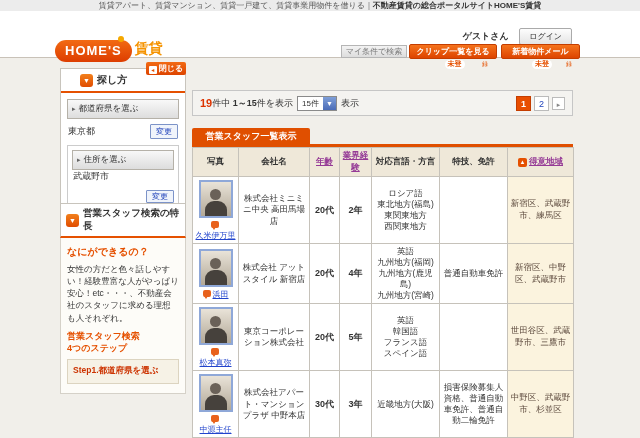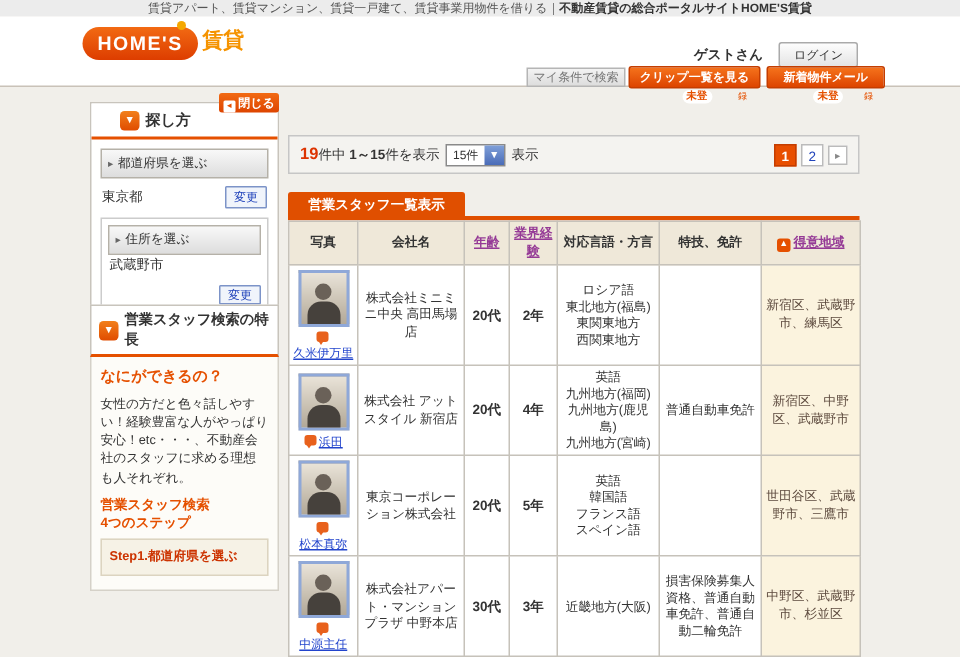--- a/index.html
+++ b/index.html
@@ -9,38 +9,38 @@
     font-family:"Liberation Sans","DejaVu Sans",sans-serif; color:#333;
   }
   
   .tagline { position:absolute; left:0; top:0; width:640px; height:11px; background:#ececec;
     font-size:8px; line-height:11px; text-align:center; color:#555; white-space:nowrap; }
   .tagline b { color:#333; }
   
   .header { position:absolute; left:0; top:11px; width:640px; height:47px; background:#fff; border-bottom:1px solid #c9c2b8; }
   .logo { position:absolute; left:55px; top:7px; height:22px; cursor:pointer; }
   .logo-pill { display:inline-block; background:linear-gradient(#f26a13,#dd3d00); color:#fff; font-weight:bold;
-    font-size:13px; padding:3px 10px 4px; border-radius:12px; letter-spacing:1px; position:relative; }
+    font-size:13px; padding:3px 10px 4px; border-radius:12px; letter-spacing:1px; position:relative;margin-top:22px; }
   .logo-dot { position:absolute; right:8px; top:-4px; width:6px; height:6px; border-radius:50%; background:#f5a800; }
   .logo-suffix { color:#f59300; font-weight:bold; font-size:14px; margin-left:3px; vertical-align:2px; }
   .topnav { position:absolute; right:68px; top:4px; font-size:8px; color:#444; white-space:nowrap; }
   .topnav .sep { color:#bbb; margin:0 4px; }
   .topnav a { color:#444; text-decoration:none; cursor:pointer; }
   .nav-ico { display:inline-block; width:7px; height:7px; vertical-align:-1px; margin-right:2px; border-radius:1px; }
   .ico-red { background:#e8380d; border-radius:50%; }
   .ico-green { background:#3f9c35; border-radius:50%; }
   .ico-doc { background:#fff; border:1px solid #999; }
   .ico-tri { width:0; height:0; border-left:4px solid transparent; border-right:4px solid transparent;
     border-bottom:7px solid #f0a000; background:none; border-radius:0; }
   .guest-row { position:absolute; right:68px; top:17px; font-size:9px; }
   .guest-name { font-weight:bold; margin-right:8px; }
   .login-btn { display:inline-block; background:linear-gradient(#fdfdfd,#e4e4e4); border:1px solid #aaa;
     border-radius:2px; font-size:8px; padding:2px 9px; color:#333; cursor:pointer; }
   
-  .actionbar { position:absolute; left:14px; top:45px; width:512px; height:13px; }
+  .actionbar { position:absolute; left:4px; top:45px; width:512px; height:13px;font-family:Liberation Mono, monospace; }
   .btn-gray { position:absolute; left:337px; top:0; width:66px; height:13px; background:linear-gradient(#f3f3f3,#ddd);
     border:1px solid #b5b5b5; color:#777; font-size:8px; text-align:center; line-height:11px; cursor:pointer; }
   .btn-orange { position:absolute; top:-1px; height:15px; background:linear-gradient(#f5731c,#dd4400);
     border:1px solid #c43d00; border-radius:2px; color:#fff; font-weight:bold; font-size:8px;
     line-height:13px; text-align:center; cursor:pointer; }
   .btn-clip { left:405px; width:88px; }
   .btn-mail { left:497px; width:79px; }
   .mini-badge { display:inline-block; background:#fff; color:#e55000; border-radius:5px; font-size:7px;
     padding:0 3px; line-height:9px; vertical-align:1px; margin-left:3px; font-weight:bold; }
   .badge-sub { position:absolute; top:15px; font-size:6px; color:#e55000; }

